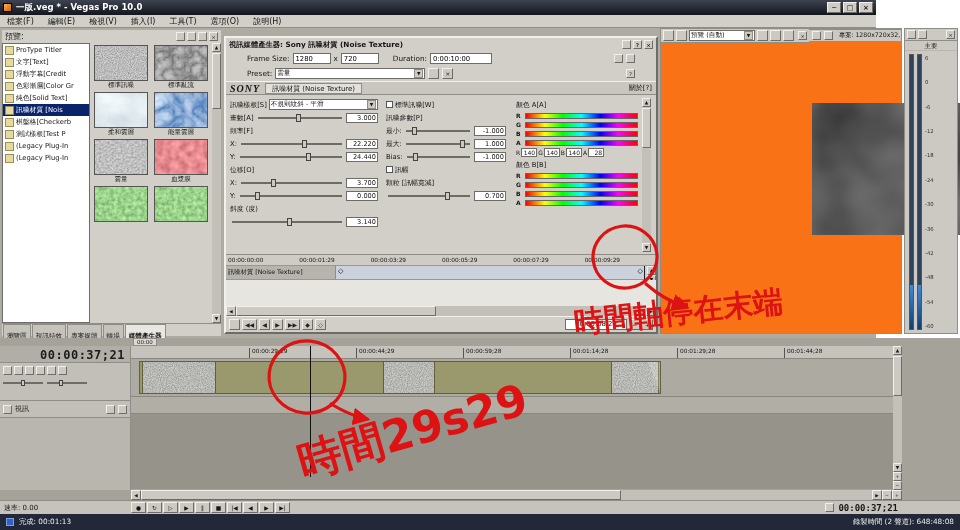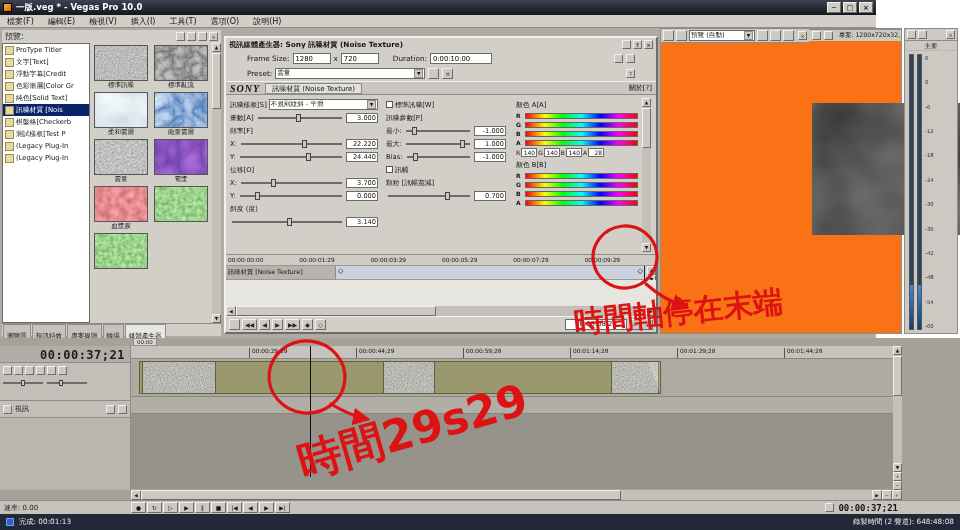--- a/index.html
+++ b/index.html
@@ -29,21 +29,21 @@
   .lp-thumbs{flex:1;background:#d2cfc8;display:grid;grid-template-columns:1fr 1fr;gap:2px 2px;padding:2px;overflow:hidden;align-content:start}
   .pcell{display:flex;flex-direction:column;align-items:center}
   .pthumb{width:54px;height:36px;border:1px solid #555;overflow:hidden;background:#888}
   .pthumb svg{display:block;width:100%;height:100%}
   .pname{font-size:6.5px;height:9px;line-height:9px;white-space:nowrap}
   .lp-scroll{width:9px;background:#c3c0b9;display:flex;flex-direction:column}
   .sarrow{height:9px;font-size:4.5px;display:flex;align-items:center;justify-content:center;background:#ccc9c2;border:1px solid;border-color:#f2f0ec #6e6c66 #6e6c66 #f2f0ec;flex:none}
   .sthumb{flex:0 0 56px;background:#ccc9c2;border:1px solid;border-color:#f2f0ec #6e6c66 #6e6c66 #f2f0ec;margin:1px 0}
   .lp-tabs{height:13px;display:flex;gap:1px;padding:0 1px;border-top:1px solid #8f8d87;font-size:6.6px}
   .tab{padding:11px 3px;display:flex;align-items:center;background:#c6c3bc;border:1px solid #8f8d87;border-bottom:none;white-space:nowrap;overflow:hidden}
-  .tab.active{background:#e9e7e2;font-weight:normal}
+  .tab.active{background:#e9e7e2;font-weight:bold}
   
   .dlg{left:224px;top:8px;width:434px;height:298px;background:#d2cfc8;border:2px solid;border-color:#f2f0ec #6e6c66 #6e6c66 #f2f0ec;display:flex;flex-direction:column}
   .dlg-title{height:13px;display:flex;align-items:center;gap:2px;padding:0 3px;font-weight:bold;font-size:7.3px}
   .drow{height:15px;display:flex;align-items:center;gap:3px;padding:0 21px;font-size:7.3px}
   .inp{background:#fff;border:1px solid #6e6c66;font:6.8px "DejaVu Sans",sans-serif;height:11px;padding:0 2px}
   .plugbar{height:14px;display:flex;align-items:center;gap:5px;padding:0 4px;background:#c9c6bf;border-top:1px solid #f2f0ec;border-bottom:1px solid #8f8d87;font-size:7px}
   .sony{font-family:"Liberation Serif",serif;font-weight:bold;font-style:italic;font-size:10px;letter-spacing:1px}
   .plugtab{padding:0 6px;background:#e2e0db;border:1px solid #8f8d87;height:11px;line-height:10px}
   .params{flex:1;display:flex;padding:3px 0 2px 4px;font-size:6.8px;overflow:hidden}
   .pc1{width:152px;padding-right:4px}
@@ -262,28 +262,20 @@
               <span class="pthumb">
                 <svg viewBox="0 0 54 36" preserveAspectRatio="none">
                   <rect width="54" height="36" filter="url(#f-fine)"></rect>
                 </svg>
               </span>
               <span class="pname">雲量</span>
             </div>
           <div class="pcell">
               <span class="pthumb">
                 <svg viewBox="0 0 54 36" preserveAspectRatio="none">
-                  <rect width="54" height="36" filter="url(#f-plasma)"></rect>
-                </svg>
-              </span>
-              <span class="pname">電漿</span>
-            </div>
-          <div class="pcell">
-              <span class="pthumb">
-                <svg viewBox="0 0 54 36" preserveAspectRatio="none">
                   <rect width="54" height="36" filter="url(#f-blood)"></rect>
                 </svg>
               </span>
               <span class="pname">血漿膜</span>
             </div>
           <div class="pcell">
               <span class="pthumb">
                 <svg viewBox="0 0 54 36" preserveAspectRatio="none">
                   <rect width="54" height="36" filter="url(#f-green)"></rect>
                 </svg>

